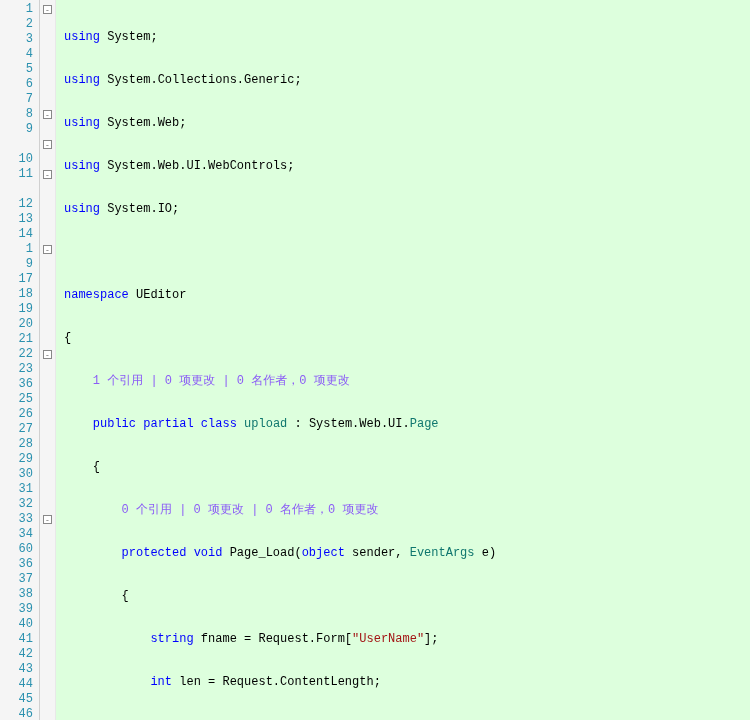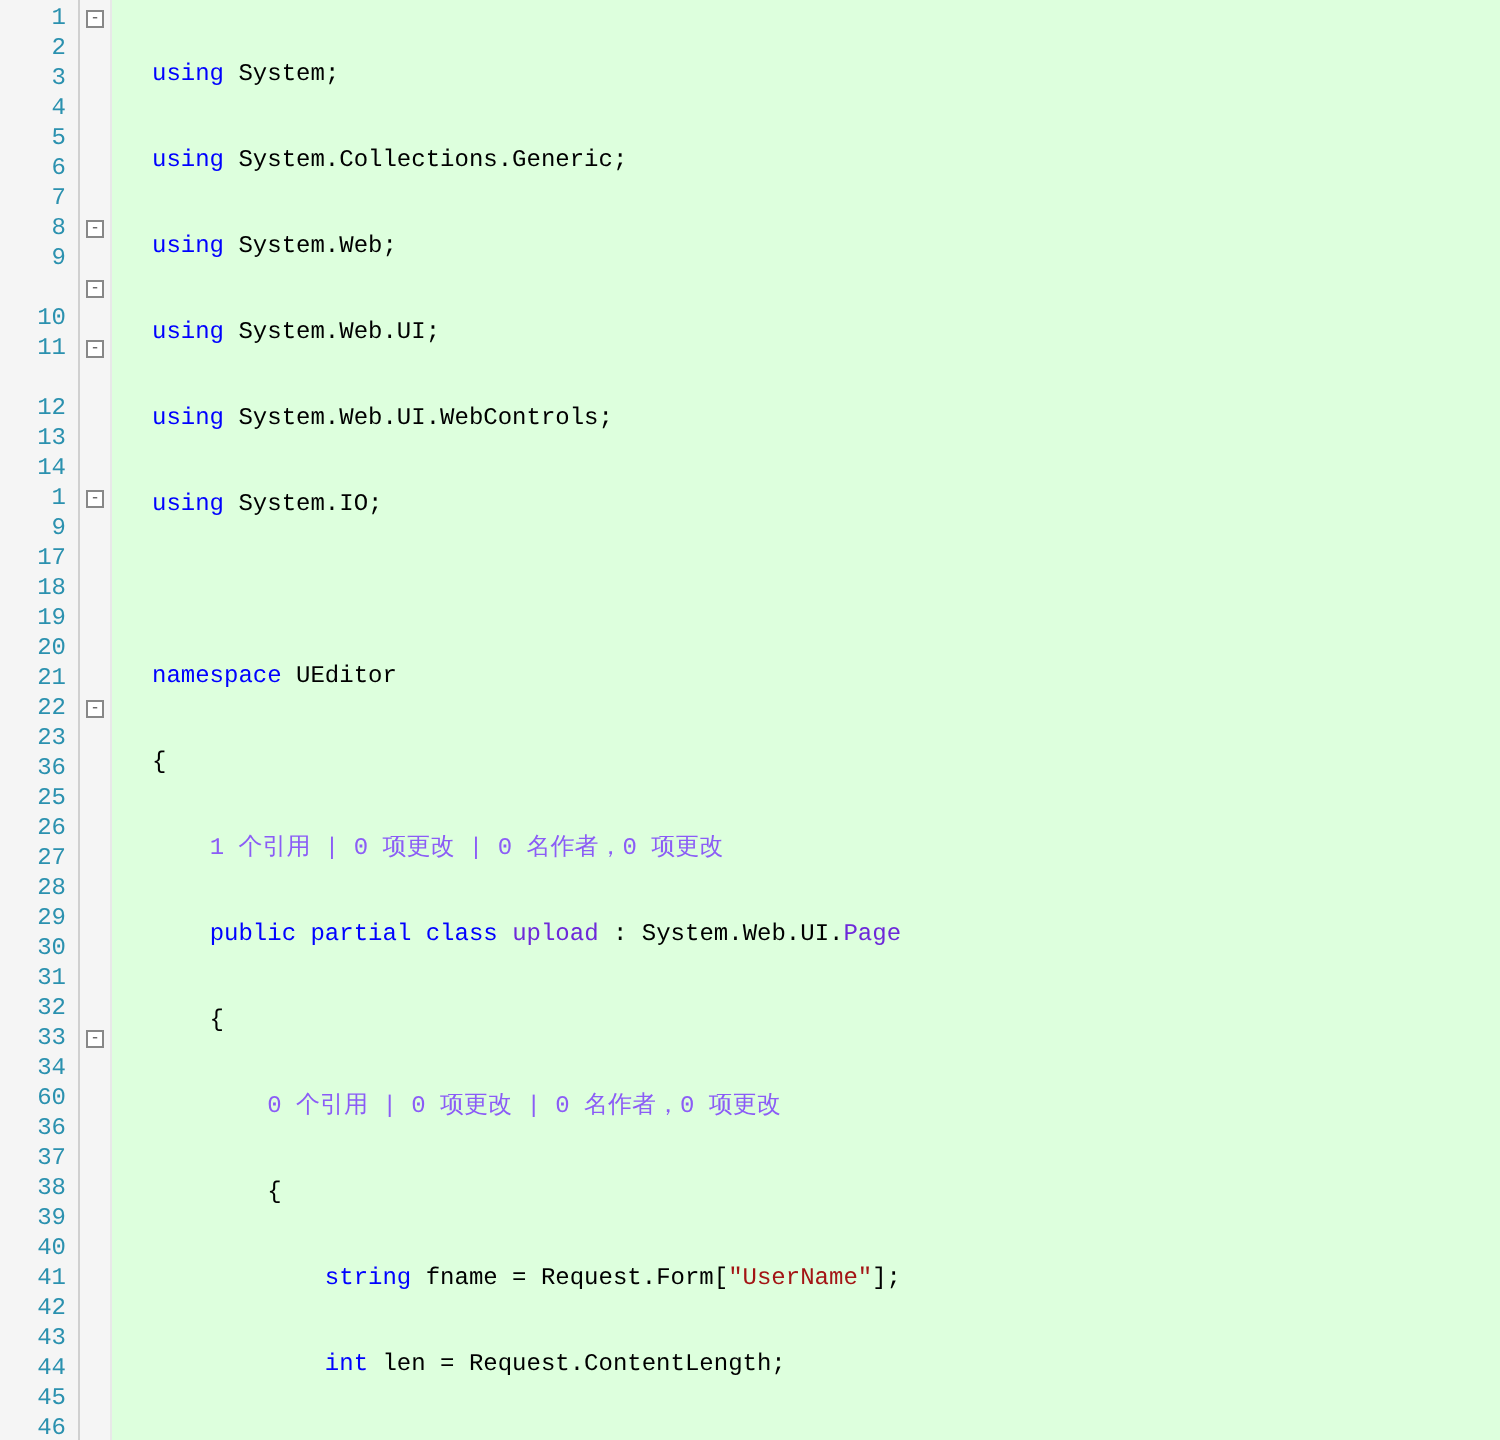--- a/index.html
+++ b/index.html
@@ -3,24 +3,24 @@
 <meta charset="utf-8">
 <style>
 *{margin:0;padding:0;box-sizing:border-box}
 body{font-family:Consolas,'Courier New',monospace;font-size:12px;background:#ddffdd;width:750px;height:720px;overflow:hidden}
 .editor{display:flex;height:100%}
 .gutter{background:#f5f5f5;color:#2b91af;text-align:right;min-width:40px;user-select:none;border-right:1px solid #d0d0d0;padding-top:2px}
 .gutter div{height:15px;line-height:15px;padding-right:6px}
 .folds{background:#f5f5f5;width:16px;flex-shrink:0;padding-top:2px;border-right:1px solid #e8e8e8}
 .fold{height:15px;display:flex;align-items:center;justify-content:center}
 .fold-box{width:9px;height:9px;border:1px solid #888;background:#fff;display:flex;align-items:center;justify-content:center;font-size:8px;line-height:1;color:#555;cursor:pointer}
-.code{flex:1;padding-top:2px;padding-left:20px;white-space:pre;overflow:hidden}
+.code{flex:1;padding-top:2px;padding-left:8px;white-space:pre;overflow:hidden}
 .line{height:15px;line-height:15px}
 .kw{color:#0000ff}
-.typ{color:#6d28d9}
+.typ{color:#0f766e}
 .str{color:#a31515}
 .codelens{color:#8b5cf6;font-style:normal}
 .txt{color:#000}
 </style>
 </head>
 <body>
 
 <div class="editor">
   <div class="gutter" id="gutter">
       <div>1</div>
@@ -133,30 +133,30 @@
       <div class="fold"></div>
       <div class="fold"></div>
       <div class="fold"></div>
       <div class="fold"></div>
       <div class="fold"></div>
     </div>
   <div class="code">
     <div class="line"><span class="kw">using</span> <span class="txt">System</span>;</div>
     <div class="line"><span class="kw">using</span> <span class="txt">System.Collections.Generic</span>;</div>
     <div class="line"><span class="kw">using</span> <span class="txt">System.Web</span>;</div>
-    <div class="line"><span class="kw">using</span> <span class="txt">System.Web.UI</span>;</div>
     <div class="line"><span class="kw">using</span> <span class="txt">System.Web.UI.WebControls</span>;</div>
     <div class="line"><span class="kw">using</span> <span class="txt">System.IO</span>;</div>
     <div class="line"></div>
     <div class="line"><span class="kw">namespace</span> <span class="txt">UEditor</span></div>
     <div class="line">{</div>
     <div class="line">    <span class="codelens">1 个引用 | 0 项更改 | 0 名作者，0 项更改</span></div>
     <div class="line">    <span class="kw">public</span> <span class="kw">partial</span> <span class="kw">class</span> <span class="typ">upload</span> : <span class="txt">System.Web.UI.</span><span class="typ">Page</span></div>
     <div class="line">    {</div>
     <div class="line">        <span class="codelens">0 个引用 | 0 项更改 | 0 名作者，0 项更改</span></div>
+    <div class="line">        <span class="kw">protected</span> <span class="kw">void</span> <span class="txt">Page_Load</span>(<span class="kw">object</span><span> sender, </span><span class="typ">EventArgs</span><span> e)</span></div>
     <div class="line">        {</div>
     <div class="line">            <span class="kw">string</span> <span>fname = Request.Form[</span><span class="str">"UserName"</span>];</div>
     <div class="line">            <span class="kw">int</span> <span>len = Request.ContentLength;</span></div>
     
     
     
     
     
     
     

